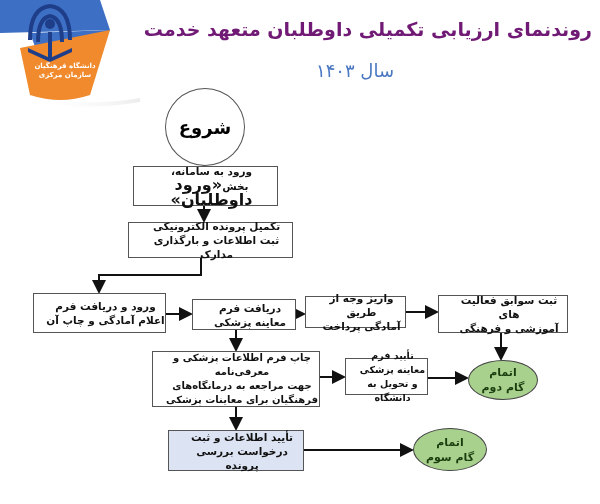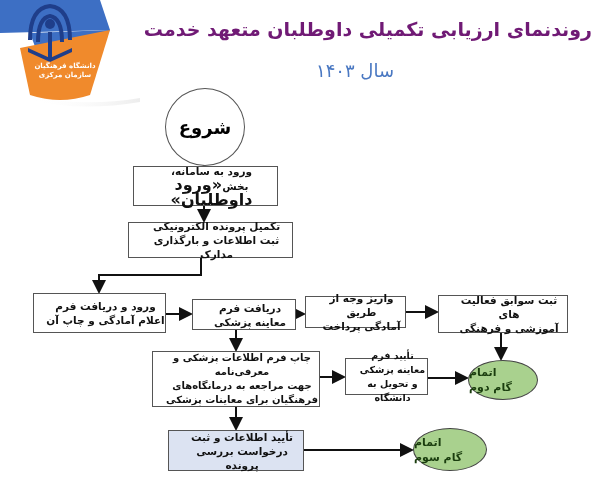--- a/index.html
+++ b/index.html
@@ -11,21 +11,21 @@
             font-family:"DejaVu Sans", sans-serif; font-weight:bold; font-size:19px; color:#701a75; white-space:nowrap; }
   .title2 { left:300px; top:60px; width:110px; text-align:center; direction:rtl;
             font-weight:normal; font-size:18px; color:#4a78c2; }
   .box { position:absolute; border:1.5px solid #555; background:#fff; box-sizing:border-box;
          display:flex; flex-direction:column; align-items:center; justify-content:center;
          direction:rtl; text-align:center; font-size:10.5px; line-height:14px; color:#111; font-weight:bold;padding-left:12px; }
   .box.blue { background:#dce3f2; }
   .circle { position:absolute; border:1.5px solid #555; border-radius:50%; background:#fff; box-sizing:border-box;
             display:flex; align-items:center; justify-content:center; font-weight:bold; font-size:18px; direction:rtl; }
   .ellipse { position:absolute; border:1.5px solid #444; border-radius:50%; background:#a9d18e; box-sizing:border-box;
-             display:flex; flex-direction:column; align-items:flex-end; justify-content:center; direction:rtl;
+             display:flex; flex-direction:column; align-items:center; justify-content:center; direction:rtl;
              font-weight:bold; font-size:11px; line-height:15px; color:#1a3d0e; }
   .big { font-size:16px; }
   svg.lines { position:absolute; left:0; top:0; }
 </style>
 </head>
 <body>
 
 <div class="abs logo">
   <svg width="150" height="108" viewBox="0 0 150 108">
     <defs>

